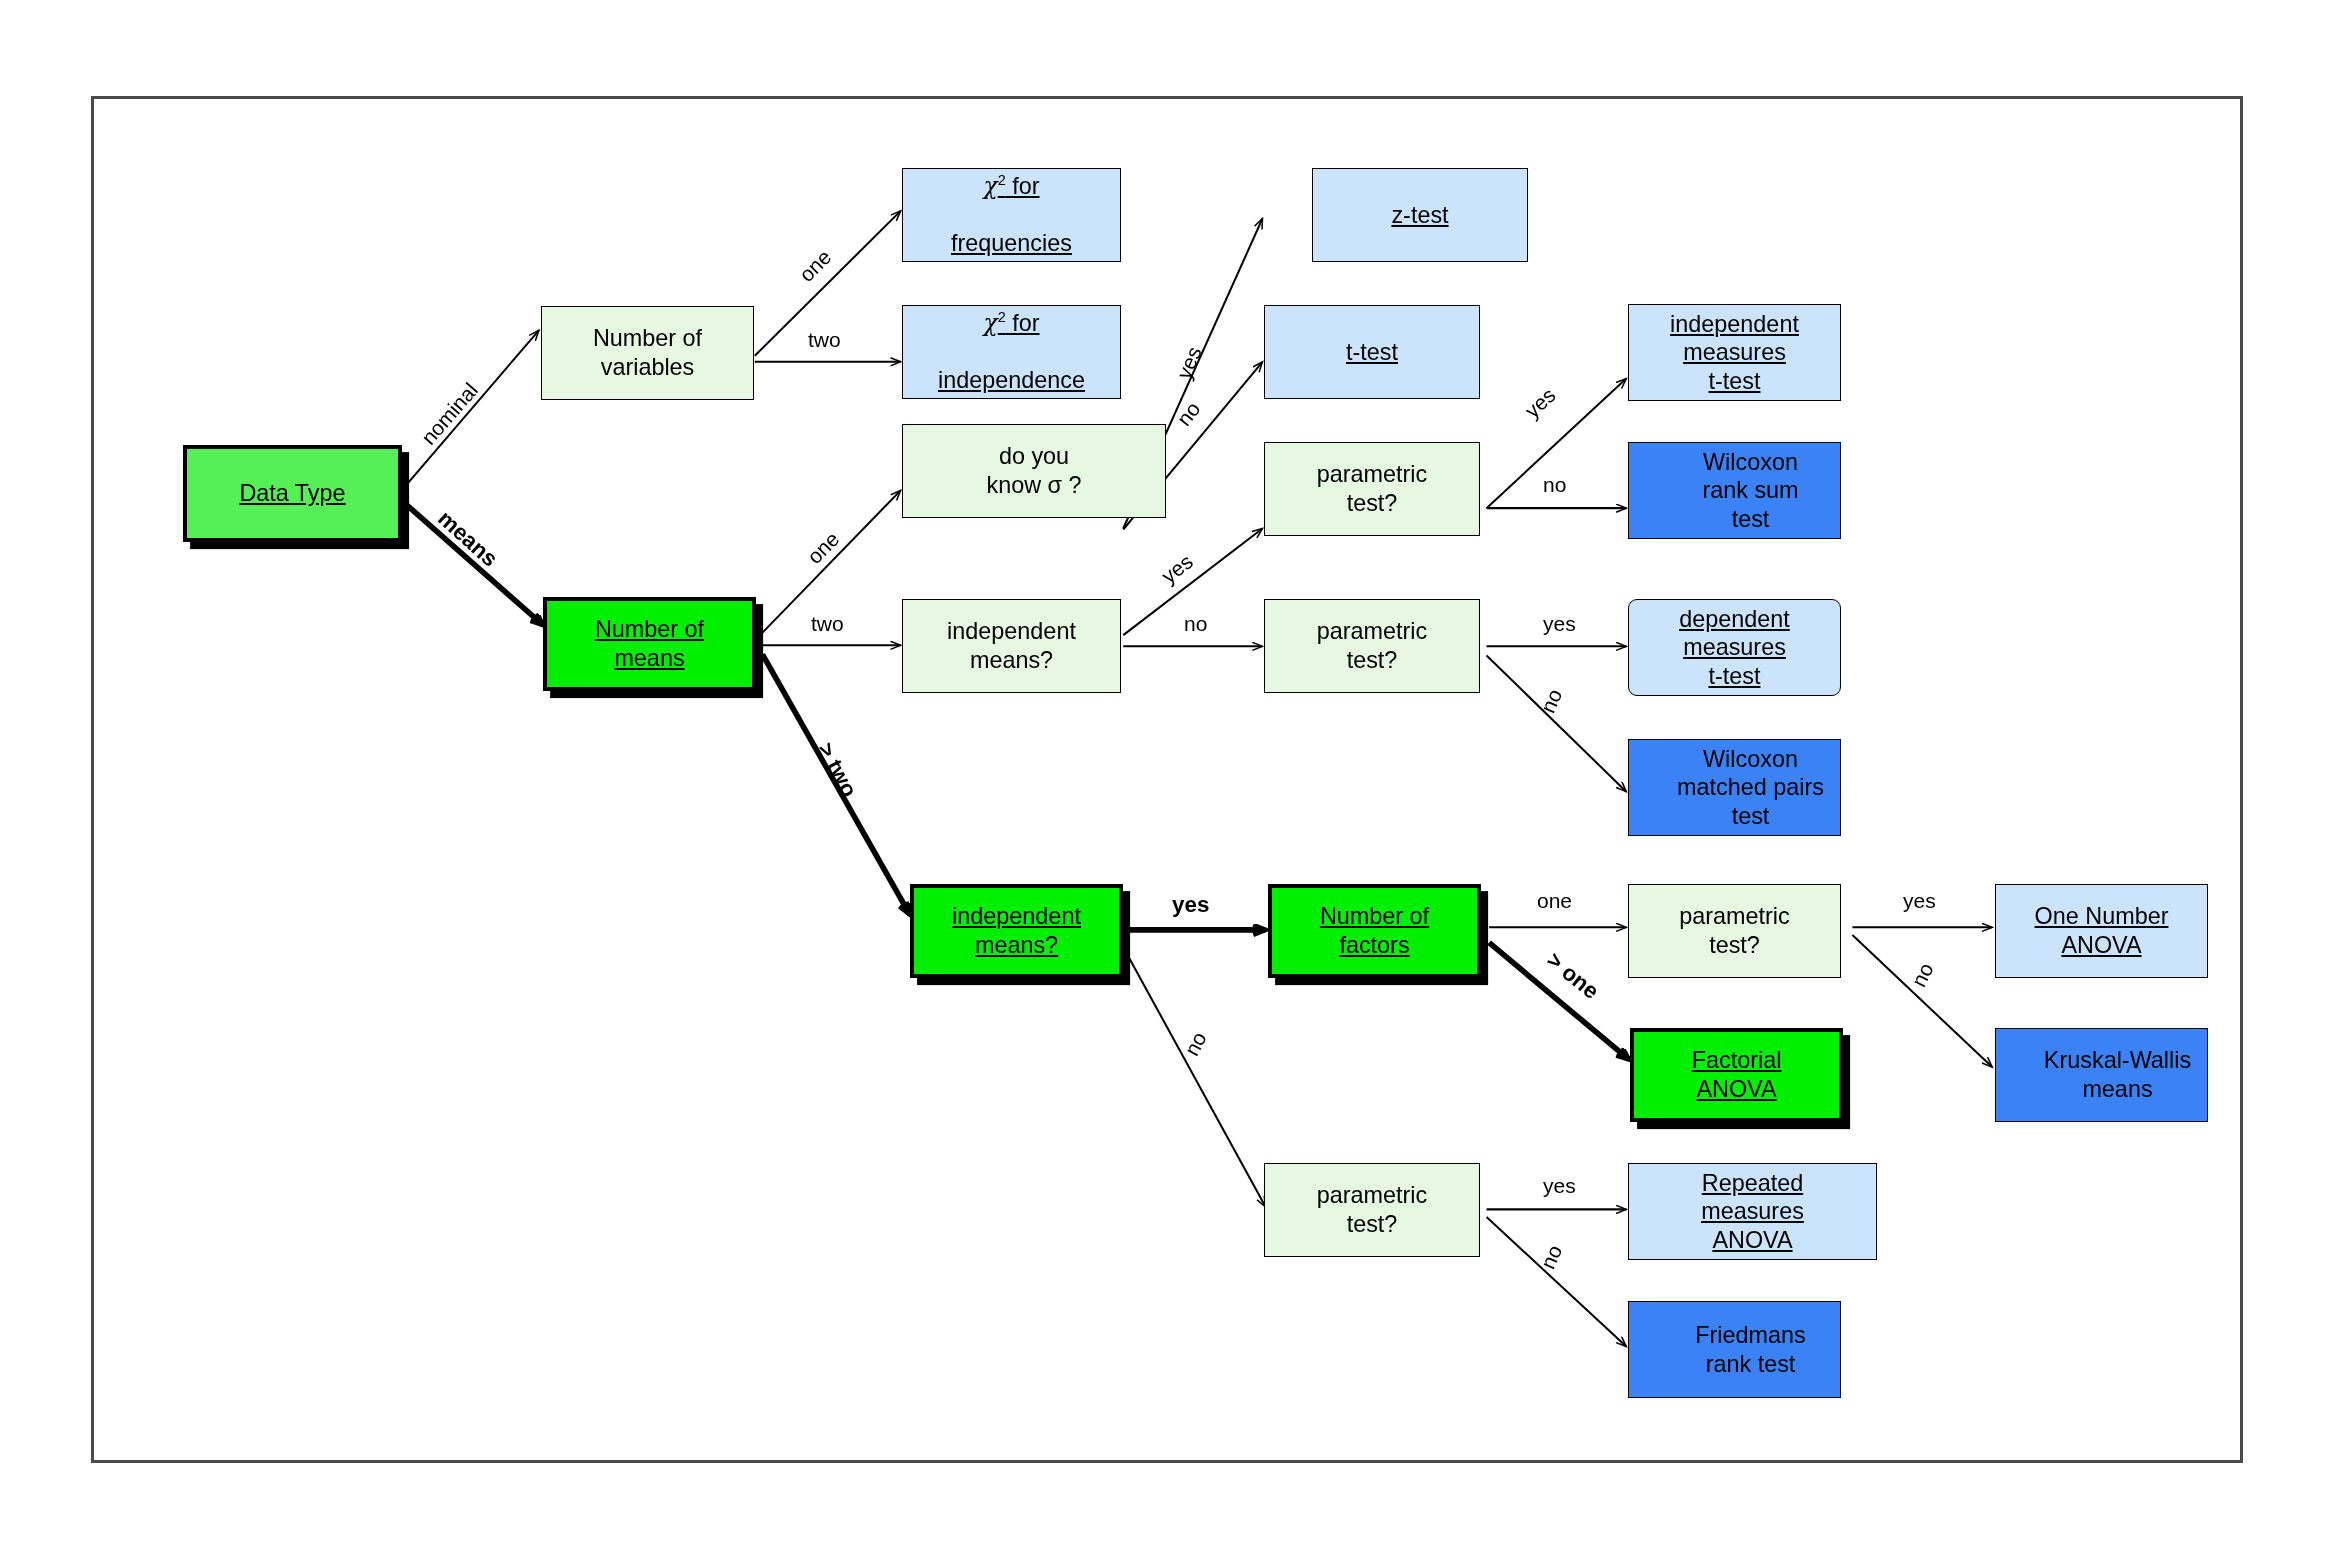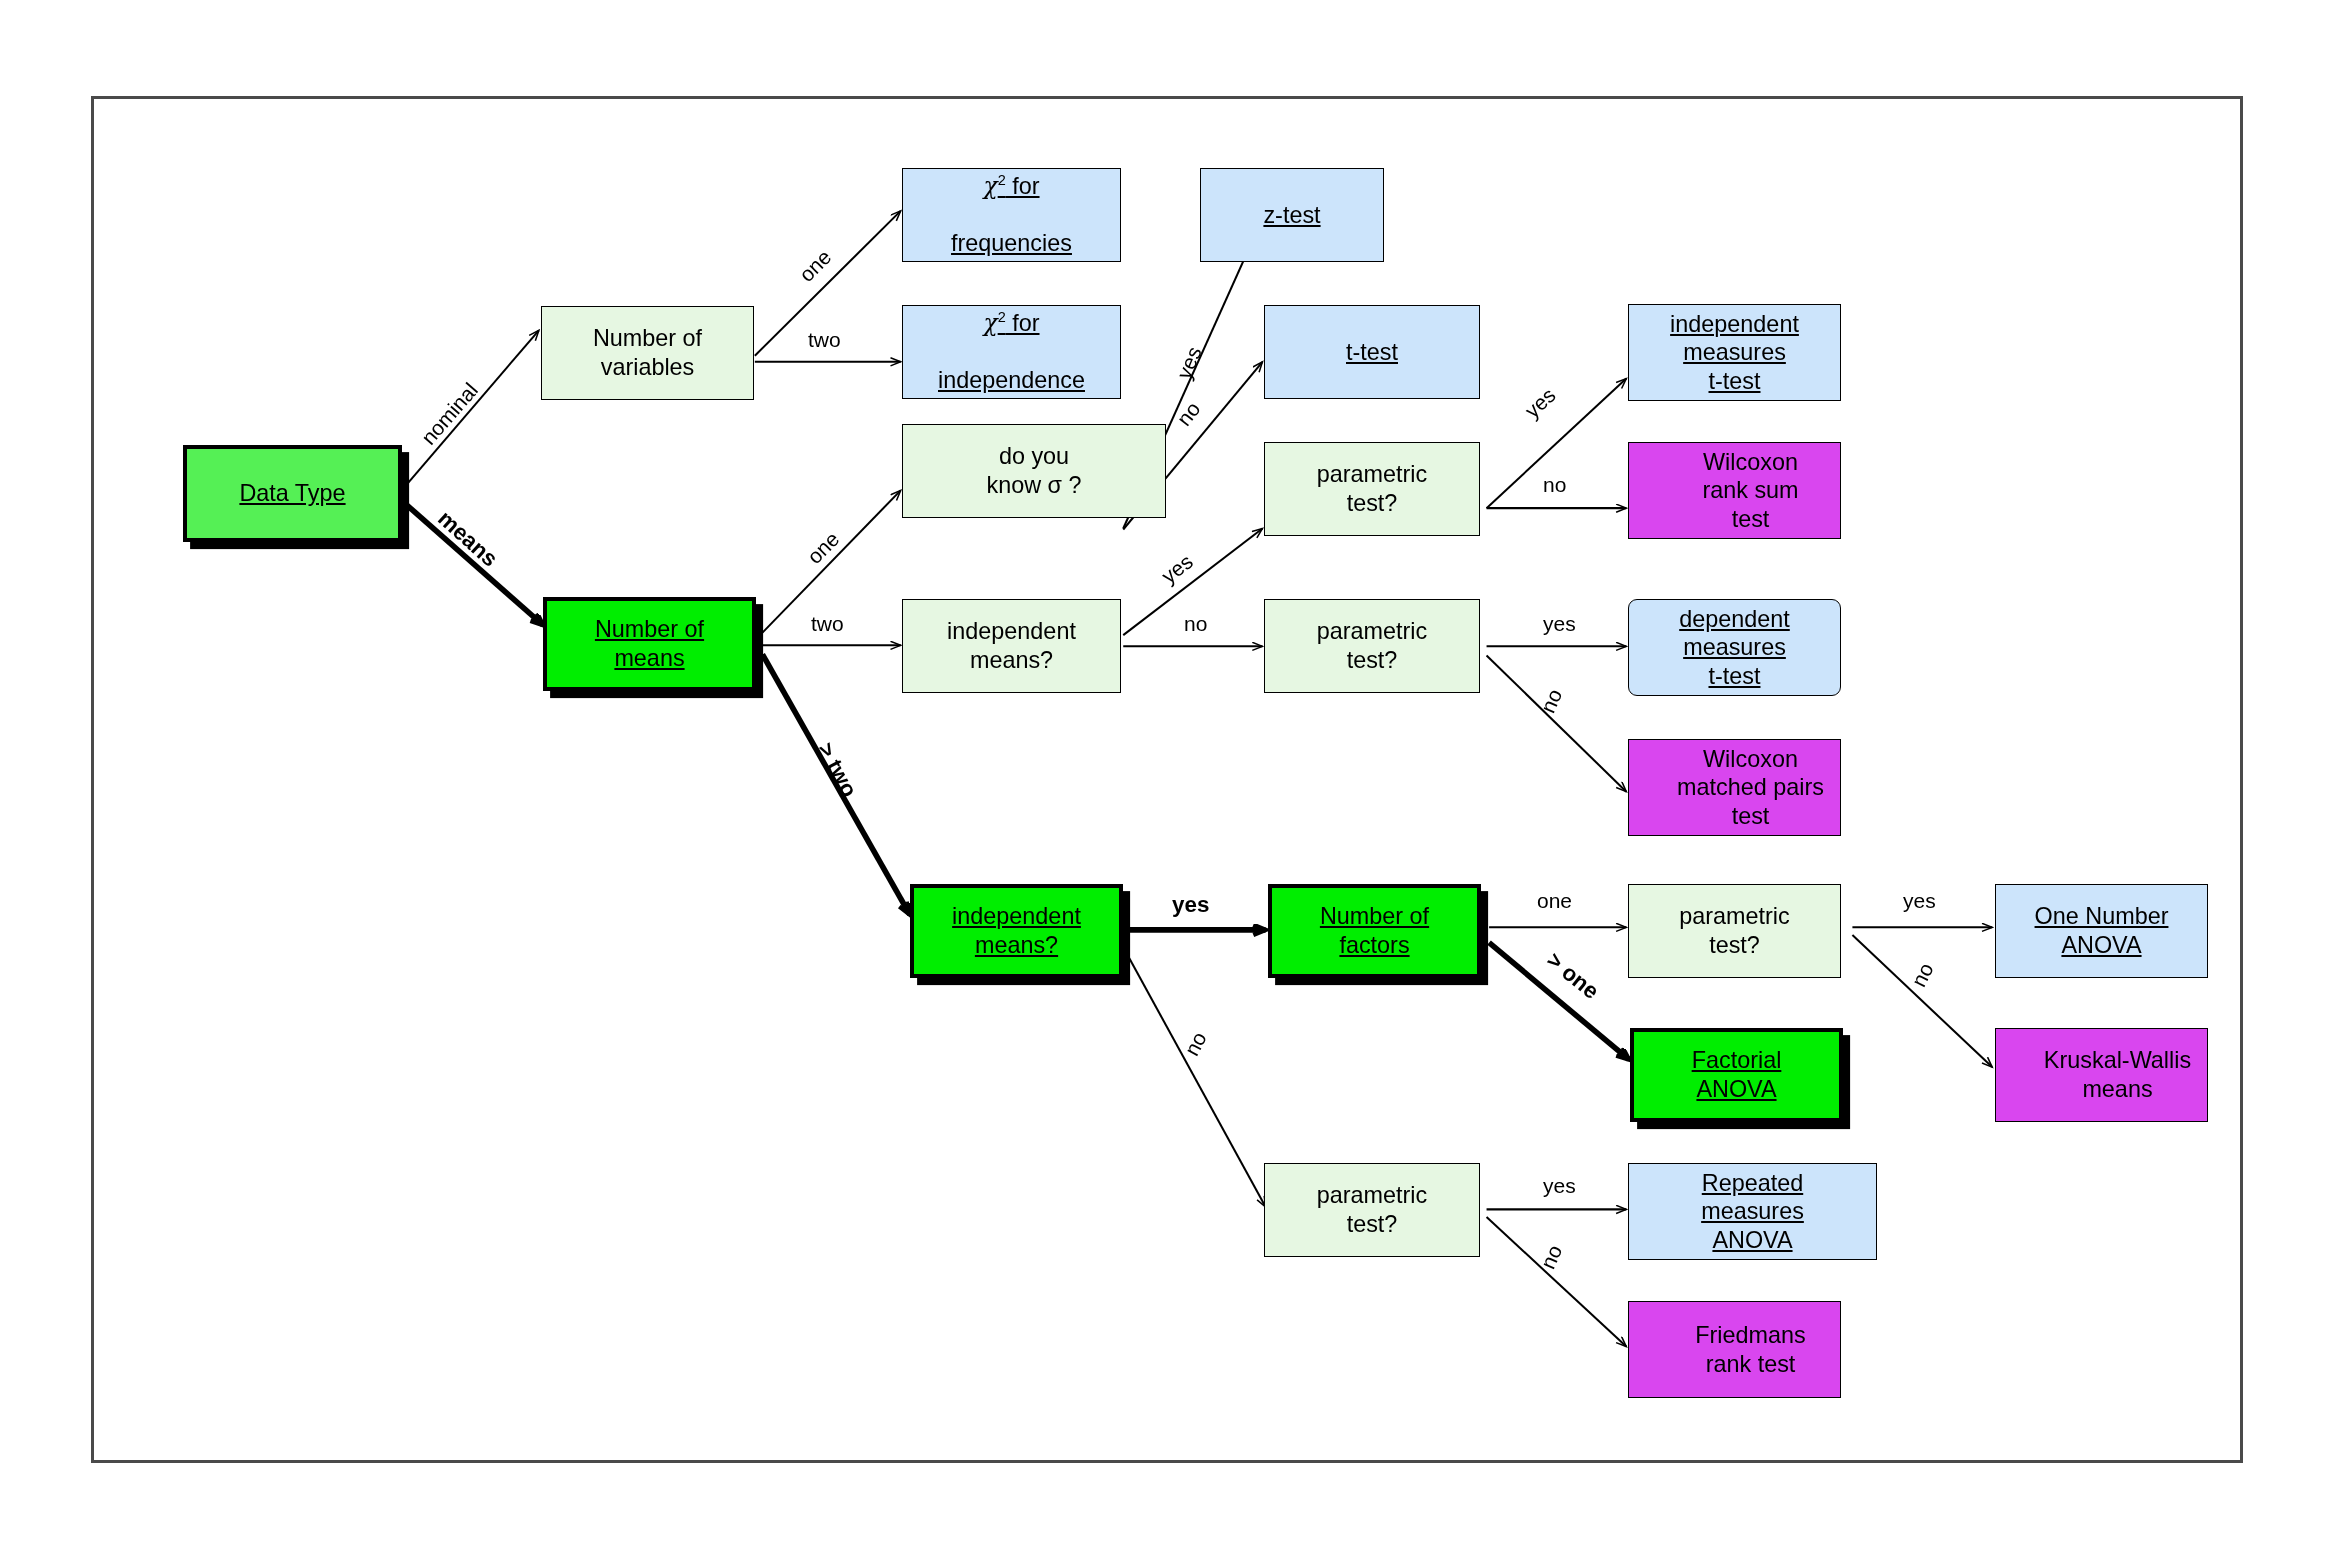--- a/index.html
+++ b/index.html
@@ -31,21 +31,21 @@
     text-align:center;
     color:#000;
     line-height:1.22;
     font-size:23.4px;
     border:1.5px solid #000;
     white-space:pre-line;
     z-index:3;
   }
   .node.blue{background:#cce4fb;text-decoration:underline;}
   .node.palegreen{background:#e6f7e2;}
-  .node.pink{background:#d946ef;padding-left:32px;}
+  .node.pink{background:#3b82f6;padding-left:32px;}
   .node.green{
     background:#00ee00;
     border:4.6px solid #000;
     box-shadow:7.1px 7.1px 0 0 #000;
     text-decoration:underline;
   }
   .node.green.light{background:#55f055;}
   .lbl{
     position:absolute;
     font-size:21px;
@@ -136,21 +136,21 @@
     <span><span class="chi">χ</span><sup>2</sup> for
 <br>independence</span>
   </div>
 
   <div class="node green" style="left:543px;top:597px;width:213px;height:94px;">Number of
 means</div>
 
   <div class="node palegreen" style="left:902px;top:424px;width:264px;height:94px;">do you
 know σ ?</div>
 
-  <div class="node blue" style="left:1200px;top:168px;width:184px;height:94px;">z-test</div>
+  <div class="node blue" style="left:1312px;top:168px;width:216px;height:94px;">z-test</div>
 
   <div class="node blue" style="left:1264px;top:305px;width:216px;height:94px;">t-test</div>
 
   <div class="node palegreen" style="left:902px;top:599px;width:219px;height:94px;">independent
 means?</div>
 
   <div class="node palegreen" style="left:1264px;top:442px;width:216px;height:94px;">parametric
 test?</div>
 
   <div class="node palegreen" style="left:1264px;top:599px;width:216px;height:94px;">parametric

